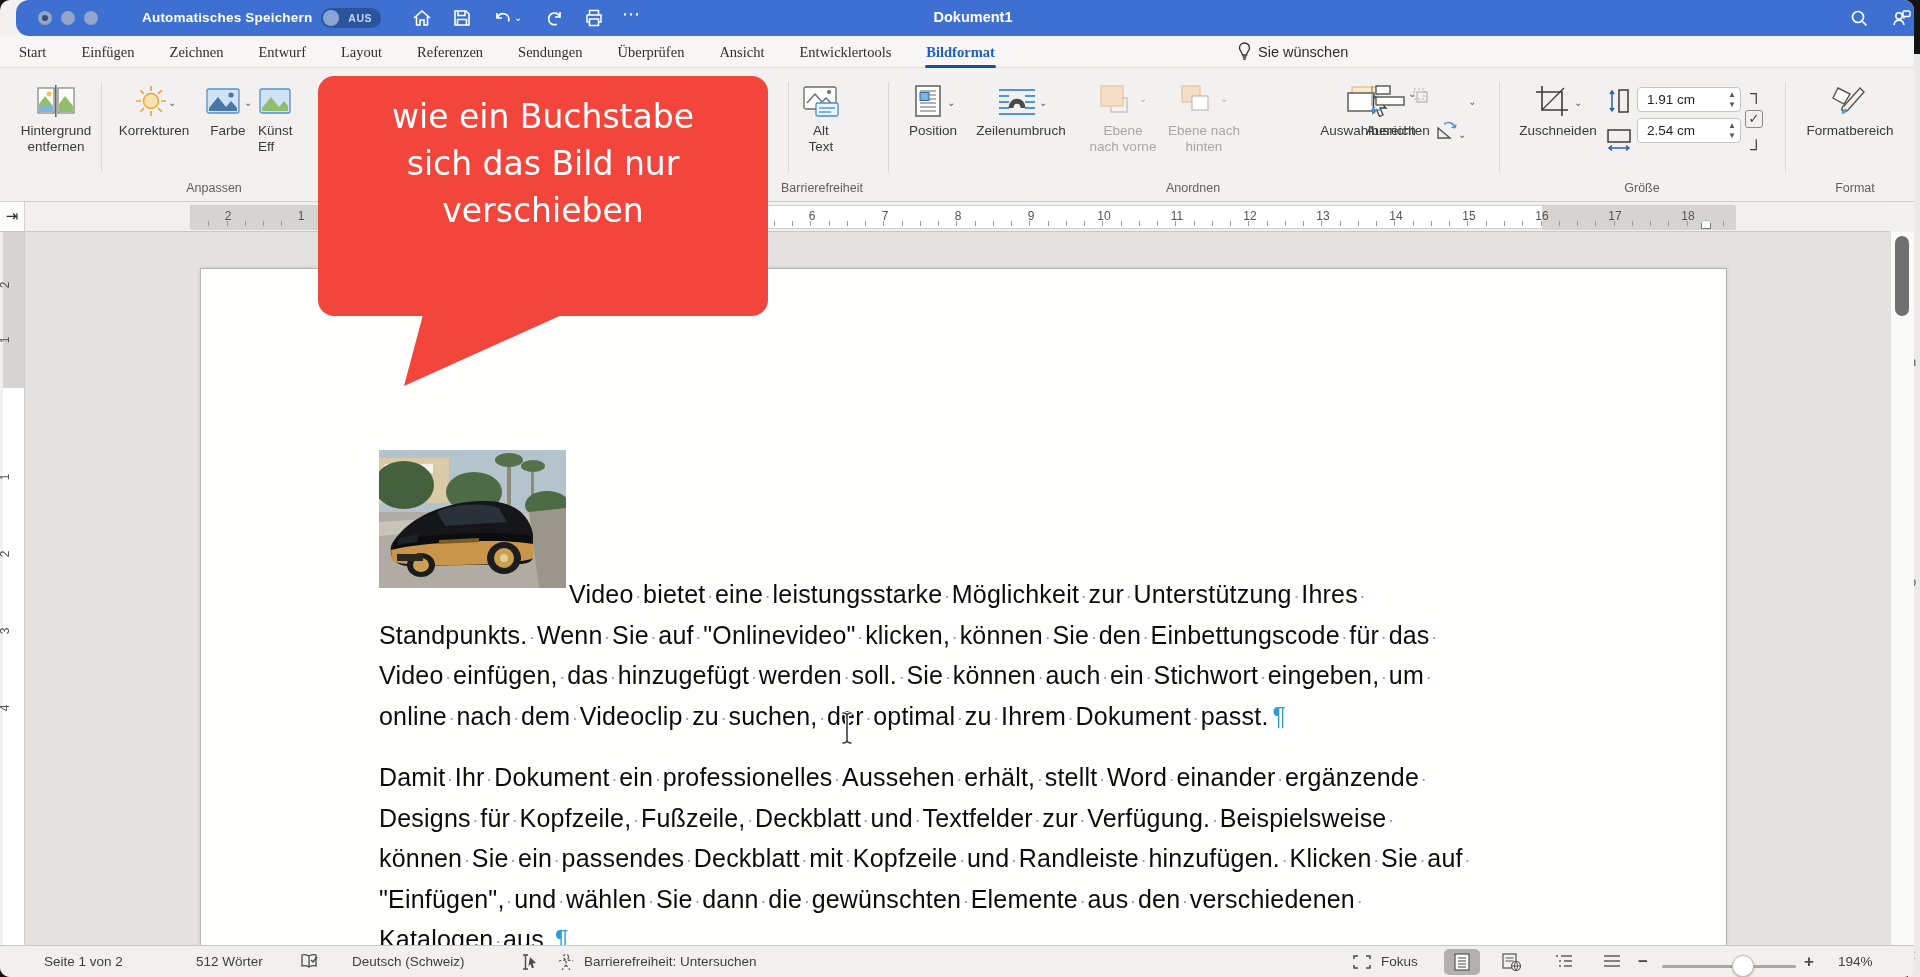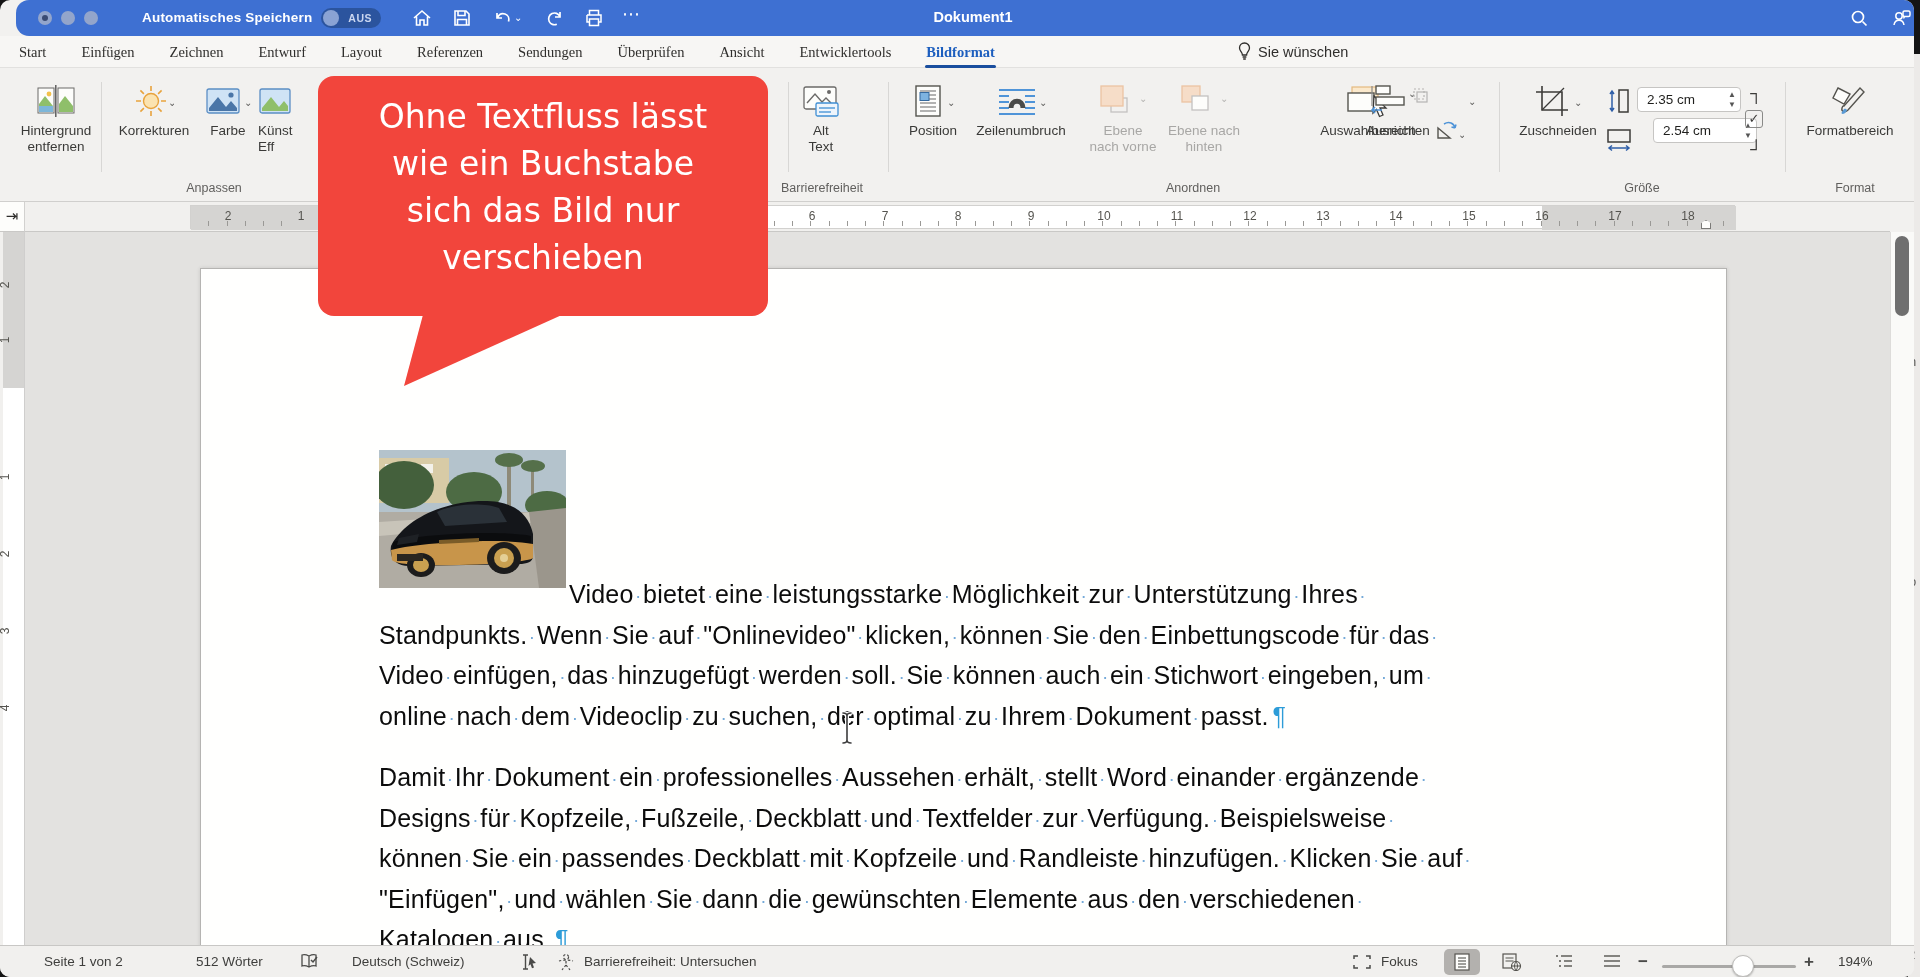--- a/index.html
+++ b/index.html
@@ -372,28 +372,28 @@
           <text x="40" y="22" font-size="10" fill="#5f5e5c">⌄</text>
         </svg>
         <span>Zuschneiden</span>
       </div>
 
       <svg class="abs" style="left:1607px; top:20px;" width="24" height="26" viewBox="0 0 24 26">
         <path d="M5 3 L5 23 M3 6 L5 3 L7 6 M3 20 L5 23 L7 20" stroke="#2f5fa8" stroke-width="1.5" fill="none"></path>
         <rect x="12" y="2" width="9" height="22" fill="none" stroke="#3c3b39" stroke-width="1.5"></rect>
       </svg>
       <div class="sizefield" style="left:1637px; top:19px;">
-        <span>2.35 cm</span>
+        <span>1.91 cm</span>
         <span class="stepper">▲<br>▼</span>
       </div>
       <svg class="abs" style="left:1605px; top:58px;" width="28" height="28" viewBox="0 0 28 28">
         <rect x="3" y="4" width="22" height="12" fill="none" stroke="#3c3b39" stroke-width="1.5"></rect>
         <path d="M4 22 L24 22 M7 19.5 L4 22 L7 24.5 M21 19.5 L24 22 L21 24.5" stroke="#2f5fa8" stroke-width="1.5" fill="none"></path>
       </svg>
-      <div class="sizefield" style="left:1637px; top:50px;margin-left:16px;">
+      <div class="sizefield" style="left:1637px; top:50px;">
         <span>2.54 cm</span>
         <span class="stepper">▲<br>▼</span>
       </div>
       <span class="abs" style="left:1750px; top:16px; font-size:17px; color:#3c3b39;">┐</span>
       <span class="abs" style="left:1750px; top:72px; font-size:17px; color:#3c3b39;">┘</span>
       <span class="abs" style="left:1745px; top:42px; width:18px; height:18px; border:1.5px solid #8a8a88; border-radius:3px; color:#3c3b39; font-size:13px; text-align:center; line-height:16px;">✓</span>
       <span class="grp-label" style="left:1642px;">Größe</span>
 
       <div class="rbtn" style="left:1800px; top:16px; width:100px;">
         <svg class="ric" width="40" height="34" viewBox="0 0 40 34">
@@ -474,21 +474,20 @@
     </div>
 
     <div id="scroll-gutter" class="abs">
       <div id="vthumb"></div>
     </div>
 
     <div id="callout" class="abs">
       <div class="bubble" style="background: rgb(242, 69, 60);"></div>
       <div class="tail" style="background: rgb(242, 69, 60);"></div>
       <div class="txt">
-          <div>Ohne Textfluss lässt</div>
           <div>wie ein Buchstabe</div>
           <div>sich das Bild nur</div>
           <div>verschieben</div>
         </div>
     </div>
 
     <svg id="ibeam" class="abs" viewBox="0 0 18 36">
       <g stroke="#fff" stroke-width="4" fill="none" stroke-linecap="round">
           <path d="M5 3 C7 3 9 4 9 6 C9 4 11 3 13 3 M9 6 V30 M5 33 C7 33 9 32 9 30 C9 32 11 33 13 33"></path>
         </g>

